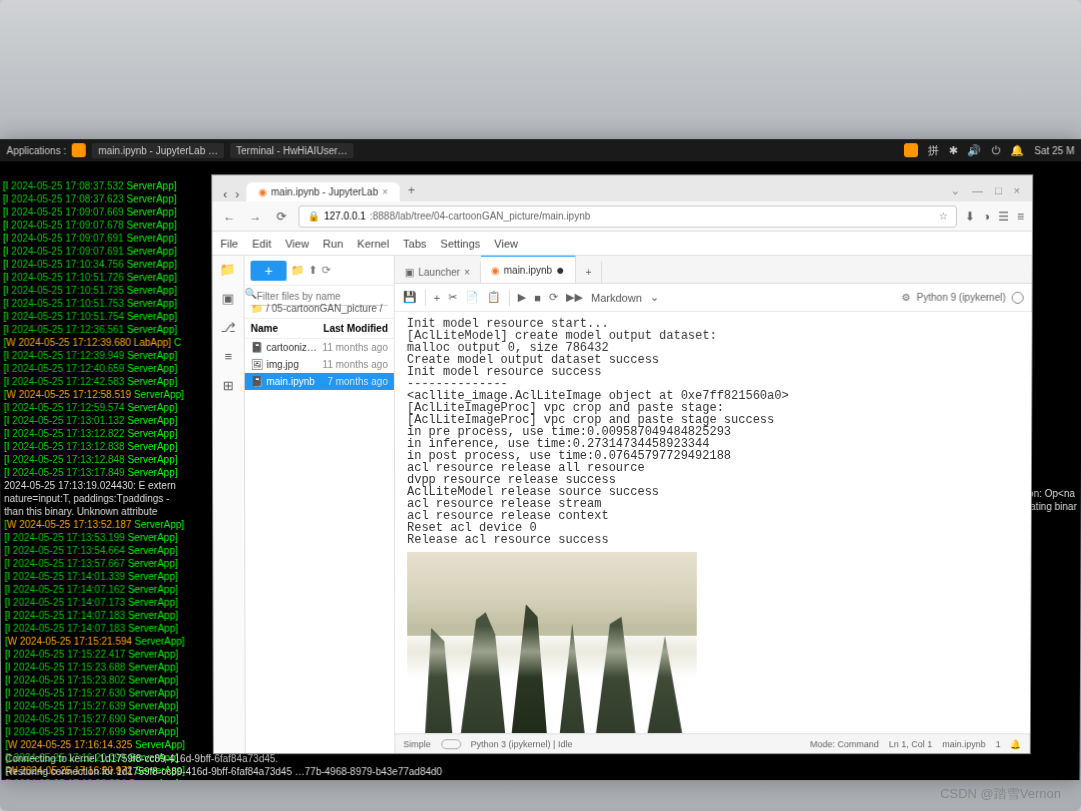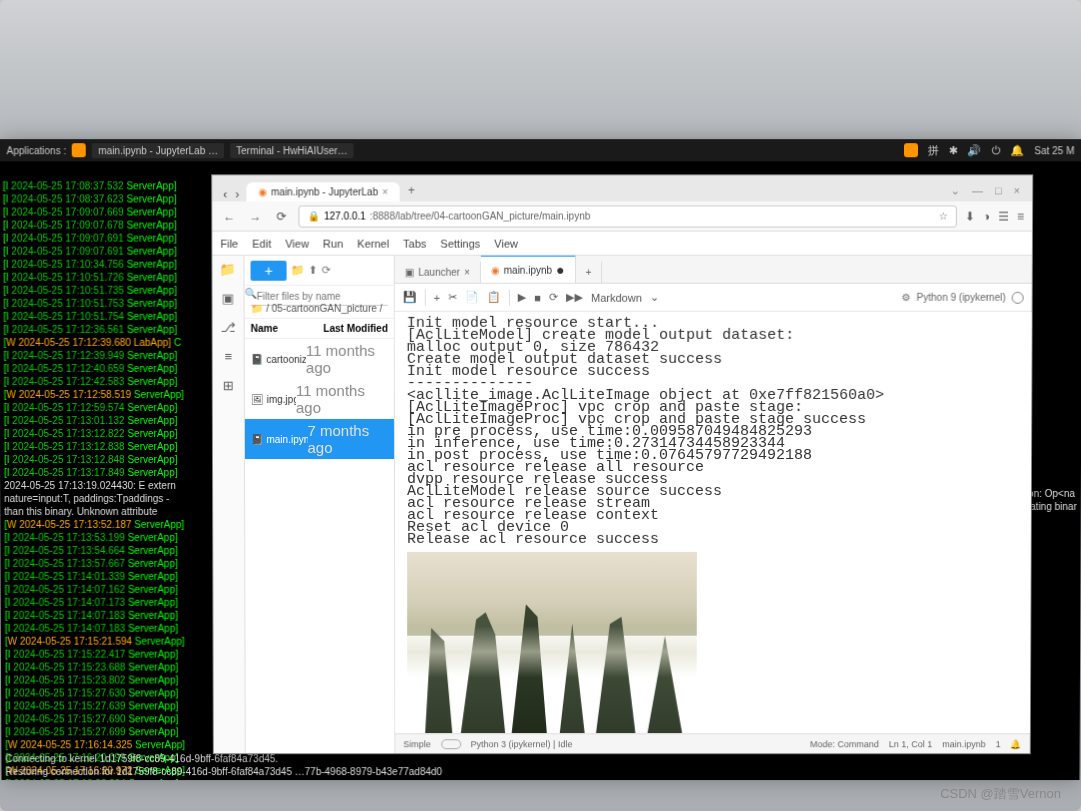--- a/index.html
+++ b/index.html
@@ -44,36 +44,36 @@
 .file-browser { width: 150px; background: #fff; border-right: 1px solid #e0e0e0; display: flex; flex-direction: column; }
 .fb-toolbar { height: 30px; display: flex; align-items: center; padding: 0 6px; gap: 4px; border-bottom: 1px solid #eee; }
 .fb-new { background: #2196f3; color: #fff; width: 36px; height: 20px; border-radius: 2px; display: flex; align-items: center; justify-content: center; font-size: 14px; }
 .fb-tb-icon { color: #757575; font-size: 11px; }
 .fb-filter { border: none; border-bottom: 1px solid #ccc; font-size: 10px; padding: 3px 6px; margin: 2px 6px; width: calc(100% - 12px); color: #888; }
 .fb-crumb { font-size: 10px; color: #555; padding: 4px 6px; border-bottom: 1px solid #eee; display: flex; gap: 3px; align-items: center; }
 .fb-header { display: flex; justify-content: space-between; padding: 4px 6px; font-size: 10px; font-weight: bold; border-bottom: 1px solid #eee; }
 .fb-row { display: flex; justify-content: space-between; padding: 3px 6px; font-size: 10px; align-items: center; color: #333; }
 .fb-row.selected { background: #2196f3; color: #fff; }
 .fb-name { display: flex; align-items: center; gap: 3px; overflow: hidden; text-overflow: ellipsis; white-space: nowrap; }
-.fb-mod { color: #888; font-size: 15px; }
+.fb-mod { color: #888; font-size: 10px; }
 .fb-row.selected .fb-mod { color: #e0e0e0; }
 
 .main-area { flex: 1; display: flex; flex-direction: column; overflow: hidden; }
 .doc-tabs { height: 28px; background: #f5f5f5; border-bottom: 1px solid #ddd; display: flex; align-items: flex-end; }
 .doc-tab { padding: 5px 10px; font-size: 10px; color: #666; display: flex; align-items: center; gap: 4px; border-right: 1px solid #ddd; }
 .doc-tab.active { background: #fff; border-top: 2px solid #2196f3; color: #333; }
 .doc-tab .dirty { color: #333; font-size: 14px; }
 .nb-toolbar { height: 28px; border-bottom: 1px solid #e0e0e0; display: flex; align-items: center; padding: 0 8px; gap: 8px; font-size: 11px; color: #555; }
 .nb-tb-icon { font-size: 11px; color: #616161; }
 .nb-tb-sep { width: 1px; height: 16px; background: #ddd; }
 .nb-kernel { margin-left: auto; display: flex; align-items: center; gap: 6px; font-size: 10px; color: #666; }
 .kernel-dot { width: 12px; height: 12px; border: 1px solid #888; border-radius: 50%; }
 
 .notebook-content { flex: 1; overflow: auto; padding: 6px 12px; background: #fff; }
-.cell-output { font-family: "Courier New", monospace; font-size: 15px; line-height: 12px; color: #333; white-space: pre; margin-bottom: 6px; }
+.cell-output { font-family: "Courier New", monospace; font-size: 12px; line-height: 12px; color: #333; white-space: pre; margin-bottom: 6px; }
 .output-image { width: 290px; height: 210px; position: relative; overflow: hidden; }
 .mountain-sky { position: absolute; top: 0; left: 0; right: 0; height: 40%; background: linear-gradient(to bottom, #e8e0d0 0%, #d4cfb8 60%, #b8b89a 100%); }
 .mountain-fg { position: absolute; bottom: 0; left: 0; right: 0; height: 75%; }
 .peak { position: absolute; bottom: 0; background: linear-gradient(to bottom, #4a5540 0%, #2a3525 100%); }
 .p1 { left: 2%; width: 18%; height: 85%; clip-path: polygon(20% 100%, 35% 0%, 60% 10%, 80% 100%); }
 .p2 { left: 15%; width: 22%; height: 95%; clip-path: polygon(10% 100%, 40% 5%, 55% 0%, 70% 15%, 90% 100%); }
 .p3 { left: 32%; width: 20%; height: 100%; clip-path: polygon(15% 100%, 45% 0%, 65% 8%, 85% 100%); background: linear-gradient(to bottom, #3a4530 0%, #1a2515 100%); }
 .p4 { left: 48%; width: 18%; height: 88%; clip-path: polygon(20% 100%, 50% 0%, 80% 100%); }
 .p5 { left: 62%; width: 20%; height: 92%; clip-path: polygon(10% 100%, 40% 5%, 60% 0%, 90% 100%); }
 .p6 { left: 78%; width: 22%; height: 80%; clip-path: polygon(15% 100%, 50% 0%, 85% 100%); }

